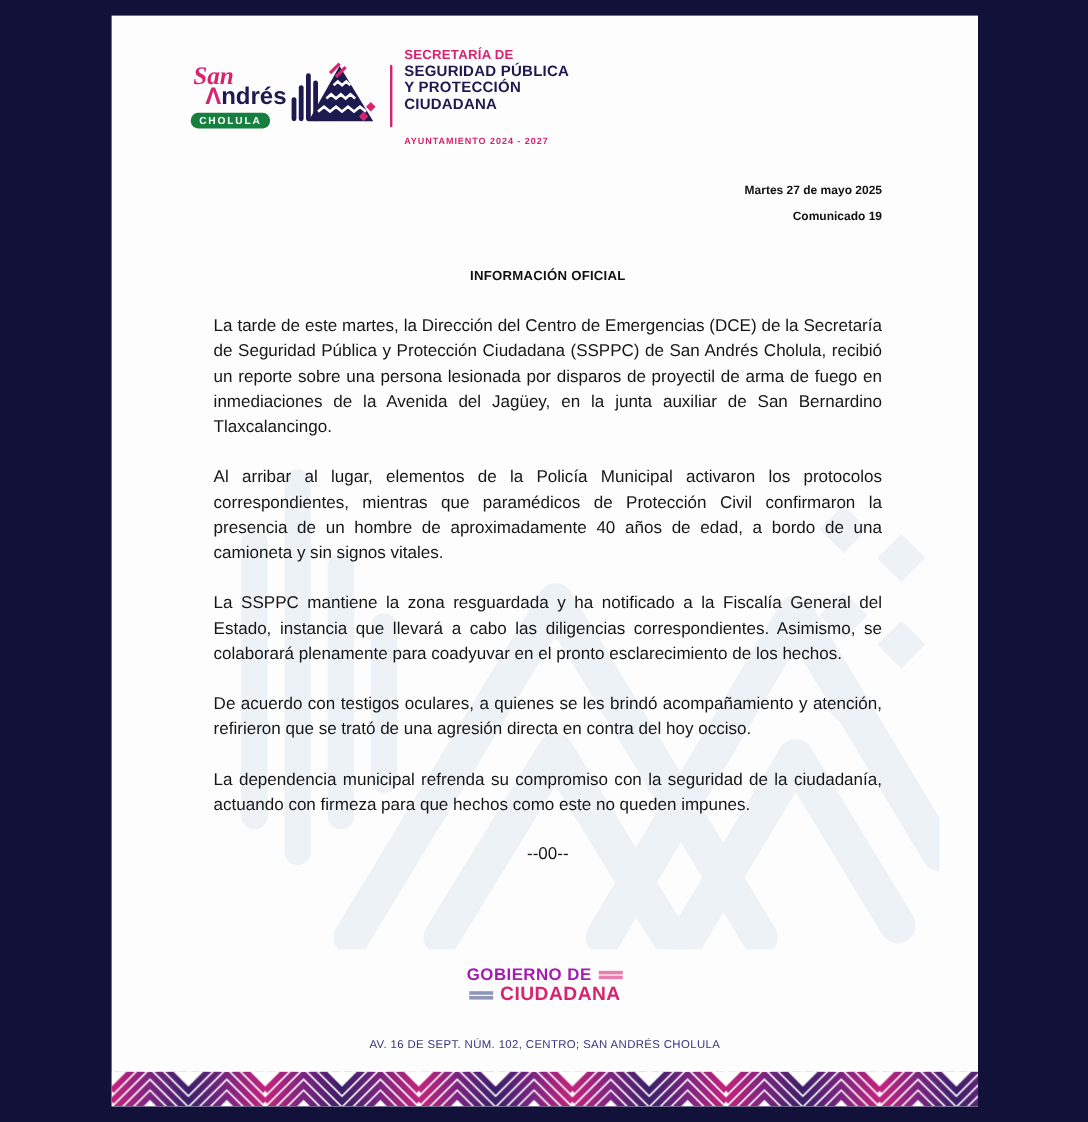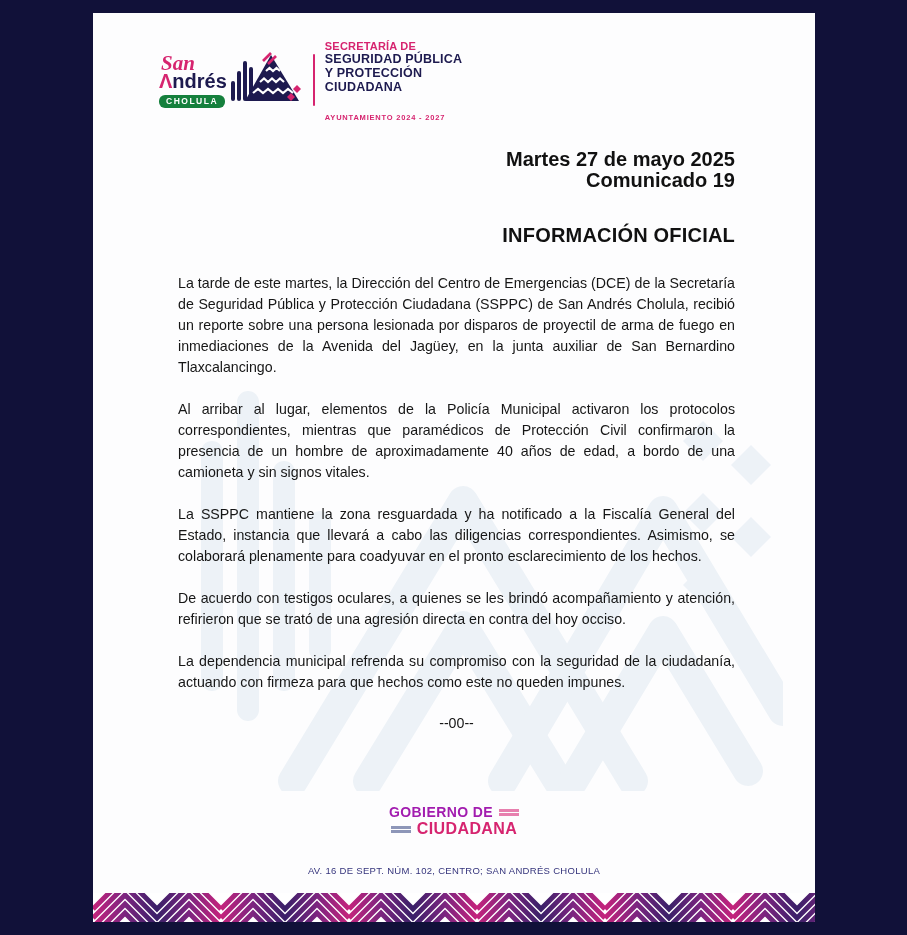--- a/index.html
+++ b/index.html
@@ -15,44 +15,44 @@
     background:#fdfdfe; overflow:hidden;
   }
   
   .watermark { position:absolute; left:50px; top:368px; width:640px; height:410px; pointer-events:none; }
 
   
   .hdr-left { position:absolute; left:66px; top:25px; display:flex; align-items:center; gap:10px; }
   .brand { display:flex; align-items:center; gap:2px; }
   .brand-text { text-align:left; line-height:1; position:relative; }
   .brand-san { font-family:"Liberation Serif", serif; font-style:italic; font-weight:bold; color:#d6246f; font-size:21px; letter-spacing:0; display:block; margin-left:2px; }
-  .brand-andres { font-size:20px; font-weight:bold; color:#1d1a4f; letter-spacing:0; display:block; margin-top:-3px; }
+  .brand-andres { font-size:20px; font-weight:bold; color:#1d1a4f; letter-spacing:0; display:block; margin-top:-3px;margin-left:12px; }
   .brand-andres .pink-a { color:#d6246f; font-weight:bold; }
   .brand-badge {
     display:inline-block; background:#15803d; color:#fff; font-weight:bold;
     font-size:8.5px; letter-spacing:1.5px; padding:2px 7px; border-radius:6px; margin-top:2px;
   }
   .hdr-divider { width:2px; height:52px; background:#d6246f; border-radius:2px; }
   .secretariat { line-height:1.12; padding-top:2px; }
   .sec-pink { color:#d6246f; font-weight:bold; font-size:11px; letter-spacing:0.2px; }
   .sec-navy { color:#1d1a4f; font-weight:bold; font-size:12.5px; letter-spacing:0.2px; }
   .sec-term { color:#d6246f; font-weight:bold; font-size:7.5px; letter-spacing:0.8px; margin-top:20px; }
 
   .hdr-right { position:absolute; right:55px; top:30px; text-align:center; line-height:1; }
   .tagline { color:#1d1a4f; font-weight:bold; font-style:italic; font-size:7px; letter-spacing:0.6px; }
   .cambio-line { font-family:"Liberation Serif", serif; color:#1d1a4f; font-weight:bold; }
   .cambio-line .script { font-style:italic; color:#d6246f; font-size:15px; font-family:"DejaVu Serif", serif; }
   .cambio-word { font-size:25px; letter-spacing:-0.5px; }
   .rumbo-row { margin-top:-4px; margin-left:-14px; }
   .website { color:#d6246f; font-weight:bold; font-size:10.5px; letter-spacing:0.8px; margin-top:4px; }
 
   
-  .meta { position:absolute; right:80px; top:136px; text-align:right; color:#111; font-weight:bold; font-size:20px; line-height:21px; }
+  .meta { position:absolute; right:80px; top:136px; text-align:right; color:#111; font-weight:bold; font-size:10px; line-height:21px; }
   .content { position:absolute; left:85px; width:557px; top:211px; color:#161616; }
-  .doc-title { text-align:right; font-weight:bold; font-size:20px; letter-spacing:0.2px; color:#111; margin-bottom:26px; }
+  .doc-title { text-align:center; font-weight:bold; font-size:11px; letter-spacing:0.2px; color:#111; margin-bottom:26px; }
   .content p { font-size:14.2px; line-height:21px; text-align:justify; margin-bottom:21px; }
   .separator { text-align:center; font-size:14.2px; margin-top:22px; color:#161616; }
 
   
   .gob { position:absolute; left:0; right:0; top:791px; display:flex; flex-direction:column; align-items:center; line-height:1.15; }
   .gob-row { display:flex; align-items:center; gap:6px; }
   .gob1 { color:#a21caf; font-weight:800; font-size:14px; letter-spacing:0.4px; }
   .gob2 { color:#d6246f; font-weight:bold; font-size:16px; letter-spacing:0.4px; }
   .eq { width:20px; height:7px; border-top:3px solid; border-bottom:3px solid; }
   .eq-pink { border-color:#e77fae; }

